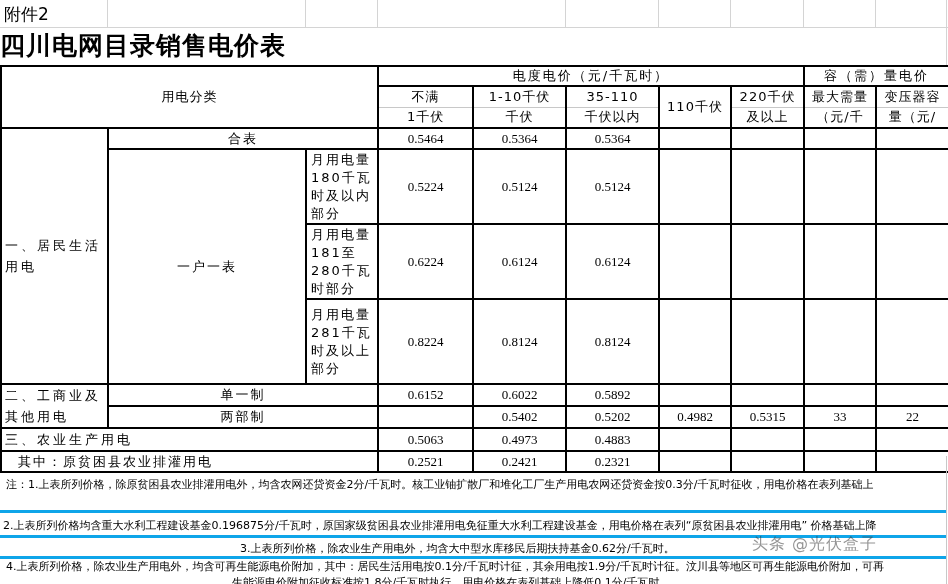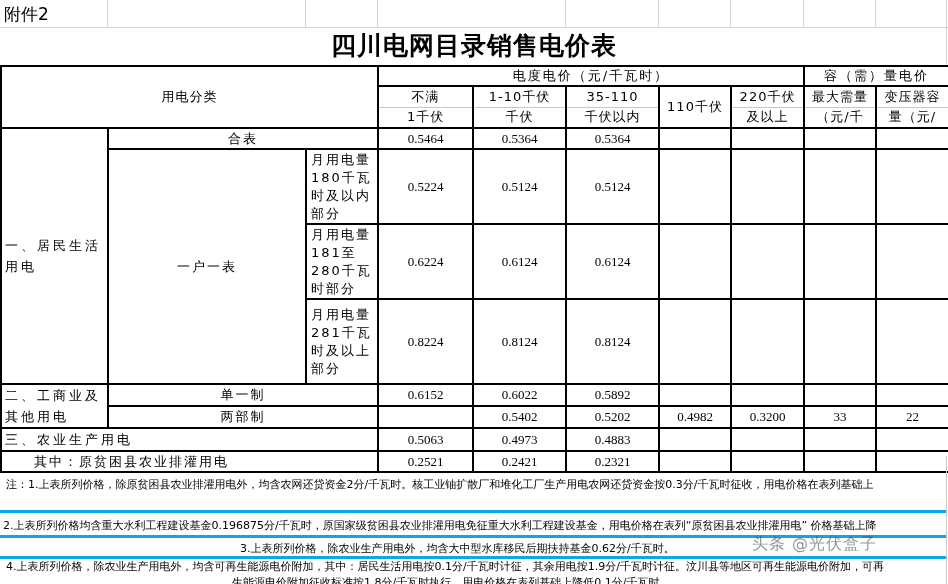--- a/index.html
+++ b/index.html
@@ -1,21 +1,21 @@
 <!DOCTYPE html>
 <html><head>
 <meta charset="utf-8">
 <style>
   html, body { margin:0; padding:0; background:#ffffff; }
   body { width:948px; height:584px; position:relative; overflow:hidden;
          font-family:"DejaVu Serif", "Liberation Serif", serif; color:#000; }
   .grid-bg { position:absolute; left:0; top:0; width:948px; height:65px; }
   .gl { position:absolute; background:#d4d4d4; }
   .annex { position:absolute; left:4px; top:3px; font-size:17px; font-family:"DejaVu Sans", sans-serif; }
-  .title { position:absolute; left:0; top:27px; width:948px; height:38px; text-align:center;
+  .title { position:absolute; left:0; top:27px; width:948px; height:38px; text-align:left;
            font-size:25px; font-weight:bold; line-height:38px; letter-spacing:1px;
            font-family:"DejaVu Serif", serif; }
   table.price { position:absolute; left:0; top:65px; border-collapse:collapse; table-layout:fixed; width:948px; }
   table.price td { border:2px solid #000; padding:0; text-align:center; vertical-align:middle;
                    font-size:13px; line-height:18px; overflow:hidden; }
   table.price td.thin-b { border-bottom:1px solid #c8c8c8; }
   table.price td.thin-t { border-top:1px solid #0ea5e9; }
   .num { font-family:"Liberation Serif", serif; font-size:14px; }
   .lbl { font-family:"DejaVu Sans", sans-serif; font-size:12.5px; letter-spacing:2px; }
   .cat { text-align:left !important; padding-left:3px !important; font-family:"DejaVu Sans", sans-serif;
@@ -144,38 +144,38 @@
     <td class="num"></td>
     <td class="num"></td>
   </tr>
 
   <tr style="height:21px">
     <td colspan="2" class="lbl">两部制</td>
     <td class="num"></td>
     <td class="num">0.5402</td>
     <td class="num">0.5202</td>
     <td class="num">0.4982</td>
-    <td class="num">0.3200</td>
+    <td class="num">0.5315</td>
     <td class="num">33</td>
     <td class="num">22</td>
   </tr>
 
   <tr style="height:21px">
     <td colspan="3" class="cat">三、农业生产用电</td>
     <td class="num">0.5063</td>
     <td class="num">0.4973</td>
     <td class="num">0.4883</td>
     <td class="num"></td>
     <td class="num"></td>
     <td class="num"></td>
     <td class="num"></td>
   </tr>
 
   <tr style="height:21px">
-    <td colspan="3" class="lbl" style="text-align:left;padding-left:32px;margin-top:48px;">其中：原贫困县农业排灌用电</td>
+    <td colspan="3" class="lbl" style="text-align:left;padding-left:16px;margin-top:48px;">其中：原贫困县农业排灌用电</td>
     <td class="num">0.2521</td>
     <td class="num">0.2421</td>
     <td class="num">0.2321</td>
     <td class="num"></td>
     <td class="num"></td>
     <td class="num"></td>
     <td class="num"></td>
   </tr>
 </tbody>
   </table>

